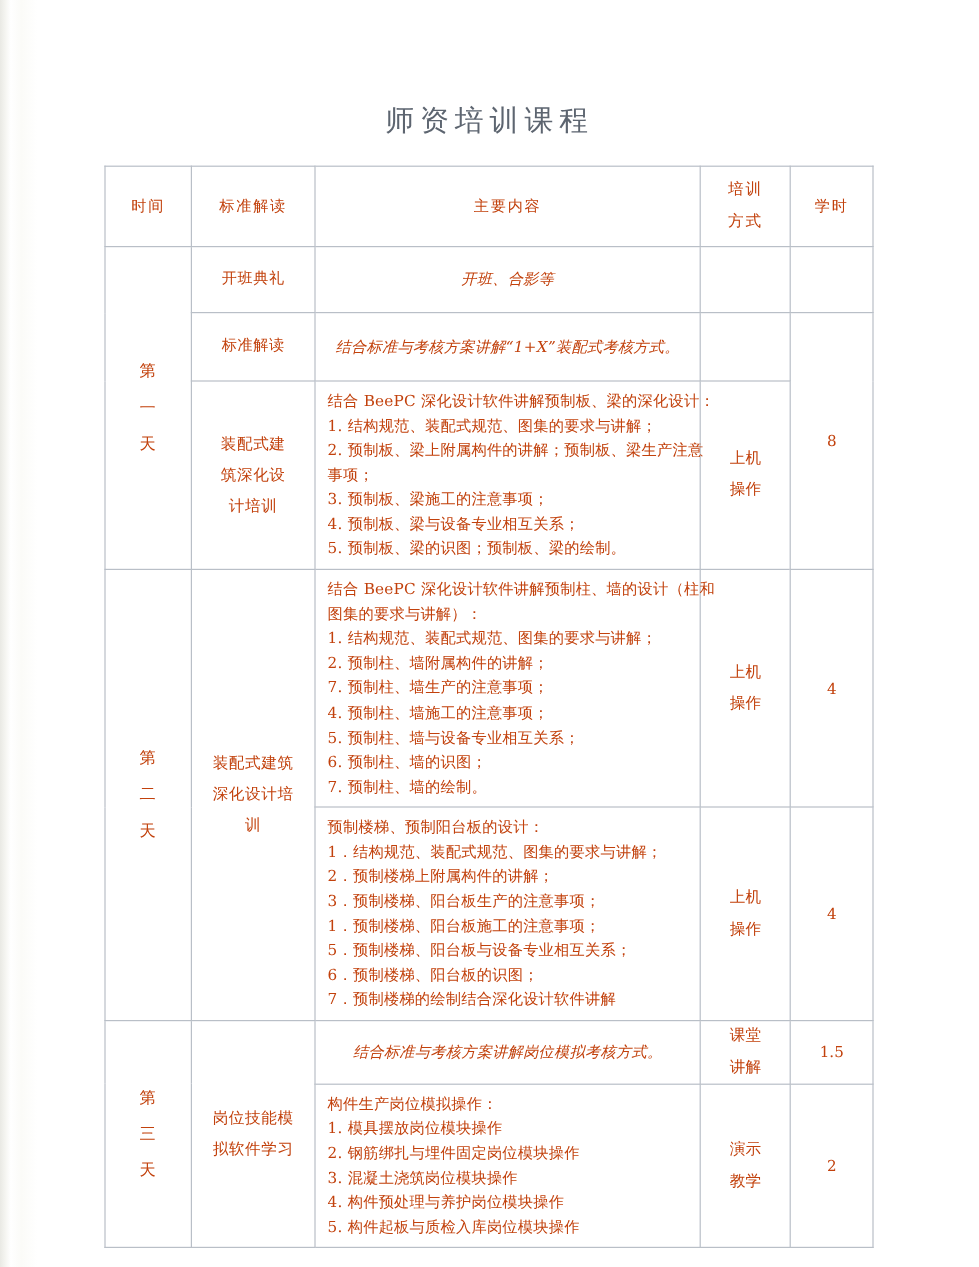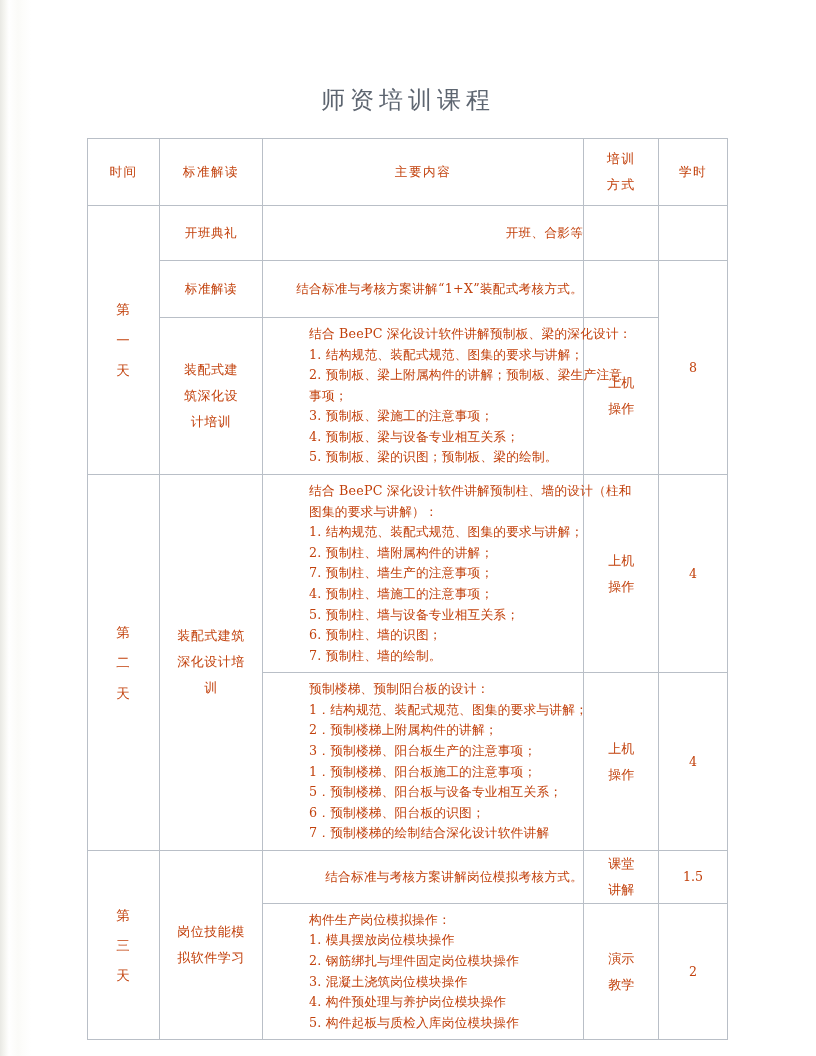--- a/index.html
+++ b/index.html
@@ -97,41 +97,43 @@
     text-align: center;
     letter-spacing: 1.5px;
   }
 
   .item-label {
     text-align: center;
     line-height: 2.0;
     font-size: 13px;
     letter-spacing: 0.5px;
     padding: 0 6px;
+    font-family: Liberation Serif, serif;
   }
 
   .num-cell {
     text-align: center;
     font-size: 14px;
     font-family: "DejaVu Serif", "Liberation Serif", serif;
   }
 
   .content-block {
     padding: 6px 8px 6px 10px;
     font-size: 12.7px;
     line-height: 1.62;
     letter-spacing: 0.2px;
   }
-  .content-block .line { white-space: nowrap; margin-left: 36px; }
+  .content-block .line { white-space: nowrap; }
 
   .centered-sentence {
-    text-align: right;
+    text-align: center;
     font-size: 12.7px;
     padding: 12px 10px;
     letter-spacing: 0.3px;
+    font-style: italic;
   }
 
   .row-h-open    td { height: 54px; }
   .row-h-std     td { height: 56px; }
 </style>
 </head>
 <body>
 
 <div class="scan-edge-left"></div>
 <div class="scan-edge-left2"></div>

